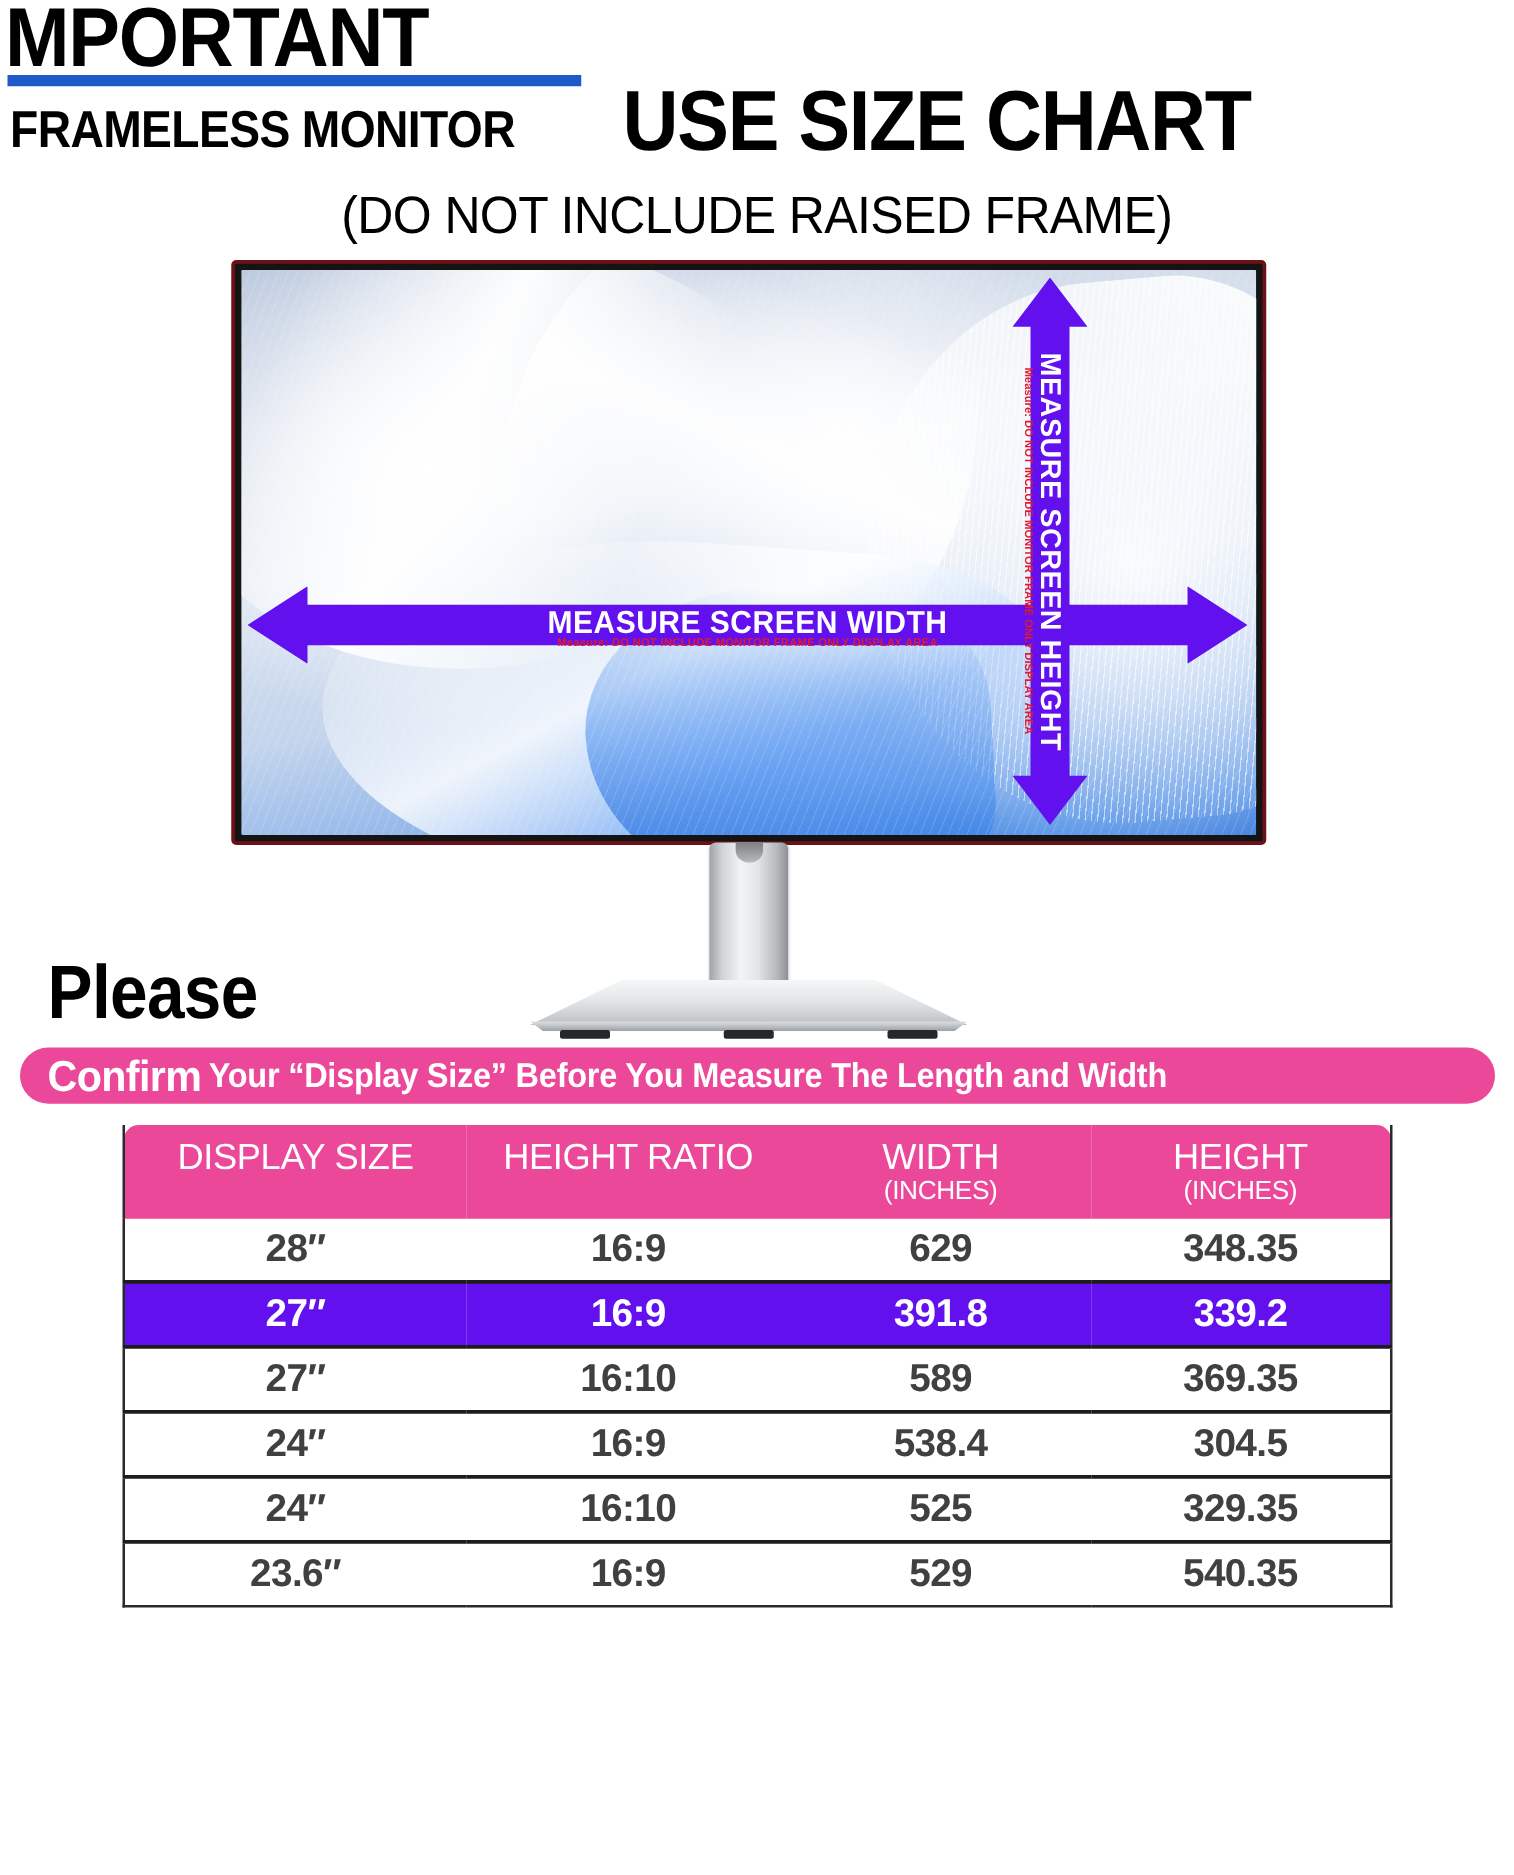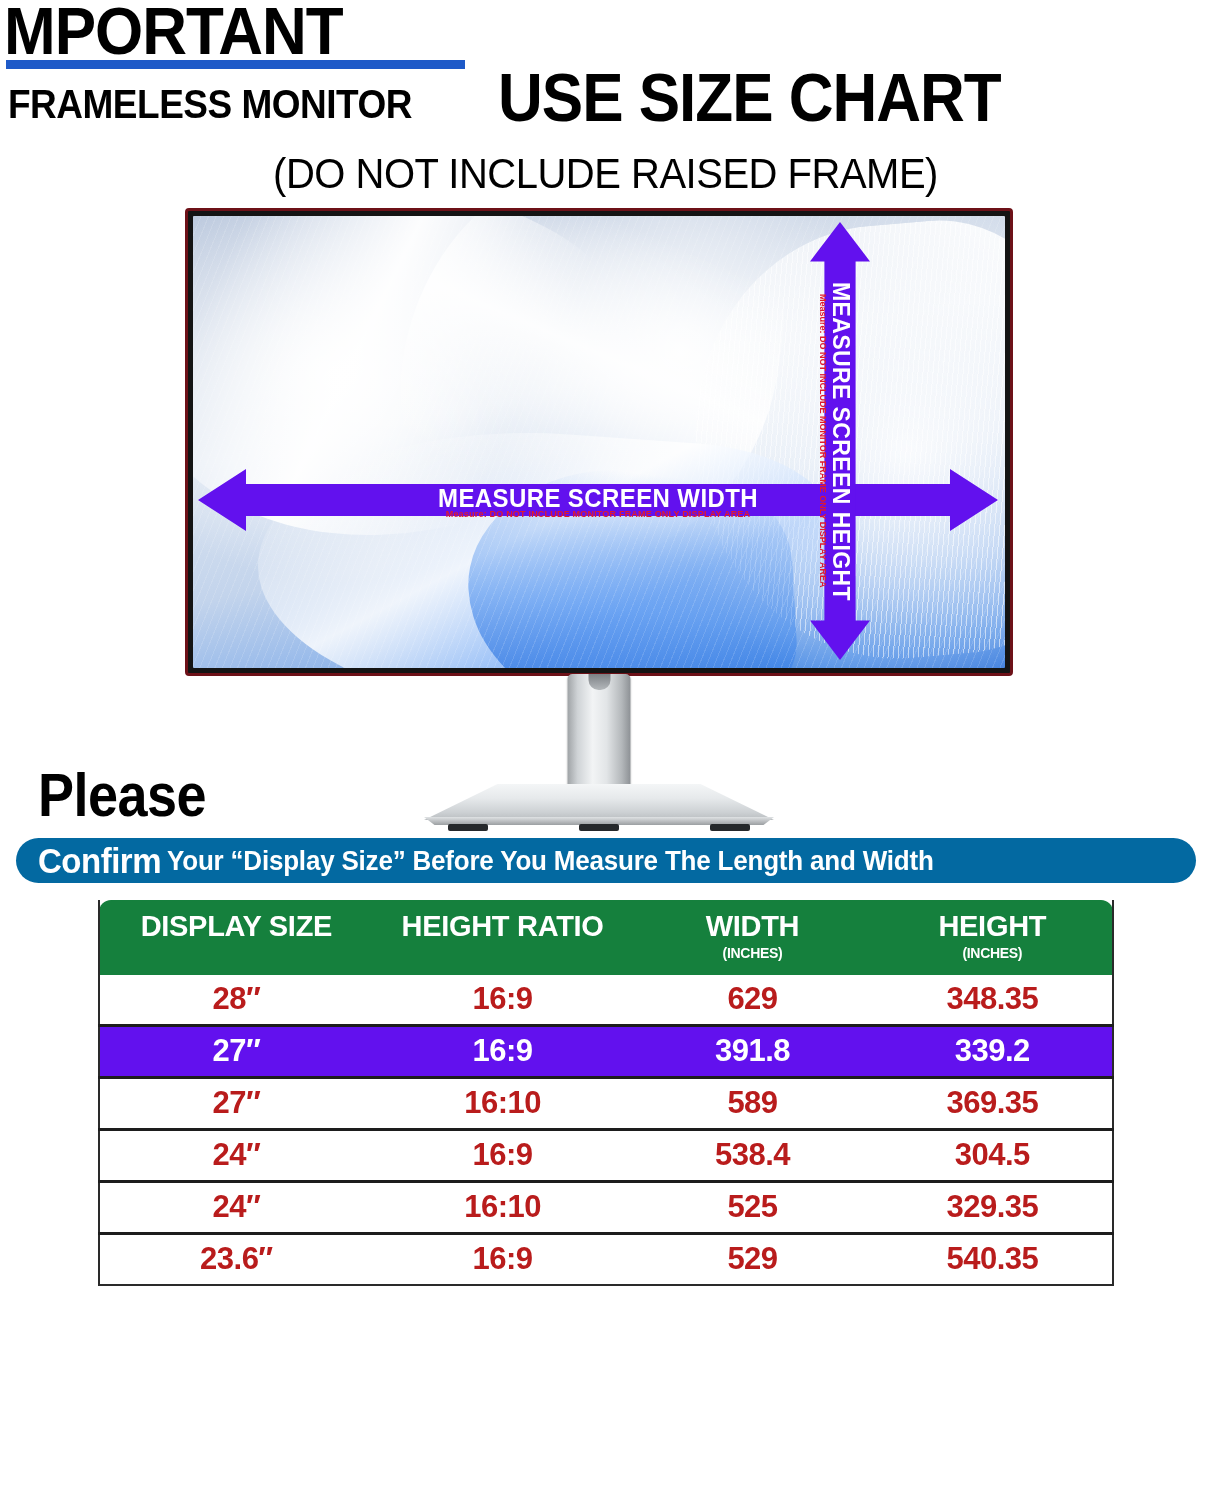--- a/index.html
+++ b/index.html
@@ -154,50 +154,50 @@
     position:absolute; left:38px; top:762px;
     font-size:54px; font-weight:bold; color:#000;
     letter-spacing:-0.5px; line-height:58px;
     transform:scaleY(1.12); transform-origin:top left;
   }
 
   
   .banner {
     position:absolute; left:16px; top:838px;
     width:1180px; height:45px;
-    background:#0369a1; border-radius:23px;
+    background:#ec4899; border-radius:23px;
     display:flex; align-items:center; white-space:nowrap;
     padding-left:22px; overflow:hidden;
   }
   .banner-strong {
     color:#ffffff; font-weight:bold; font-size:33px;
     letter-spacing:-0.5px; transform:scaleY(1.05);
   }
   .banner-rest {
     color:#ffffff; font-weight:bold; font-size:26px;
     letter-spacing:-0.2px; margin-left:6px; transform:scaleY(1.06);
   }
 
   
   .tbl {
     position:absolute; left:98px; top:900px;
     width:1016px; border-collapse:collapse; table-layout:fixed;
     border-left:2px solid #2a2a2a; border-right:2px solid #2a2a2a;
     border-bottom:2px solid #2a2a2a;
   }
   .tbl thead th {
-    background:#15803d; color:#ffffff; font-weight:bold;
+    background:#ec4899; color:#ffffff; font-weight:normal;
     padding:10px 0 12px; vertical-align:top;
     font-size:29px; line-height:32px; letter-spacing:-0.3px;
   }
-  .tbl thead th .u { display:block; font-size:14px; line-height:20px; margin-top:1px; }
+  .tbl thead th .u { display:block; font-size:21px; line-height:20px; margin-top:1px; }
   .tbl thead th:first-child { border-top-left-radius:12px; }
   .tbl thead th:last-child  { border-top-right-radius:12px; }
   .tbl tbody td {
-    text-align:center; font-size:31px; font-weight:bold; color:#b91c1c;
+    text-align:center; font-size:31px; font-weight:bold; color:#404040;
     padding:6px 0 7px; border-top:3px solid #1d1d1d;
     letter-spacing:-0.5px;
   }
   .tbl tbody tr:first-child td { border-top:none; }
   .tbl tbody tr.hl td {
     background:#6211ee; color:#ffffff;
     border-top:3px solid #1d1d1d; border-bottom:3px solid #1d1d1d;
   }
   .col-a { width:27.0%; } .col-b { width:25.6%; }
   .col-c { width:23.7%; } .col-d { width:23.7%; }

